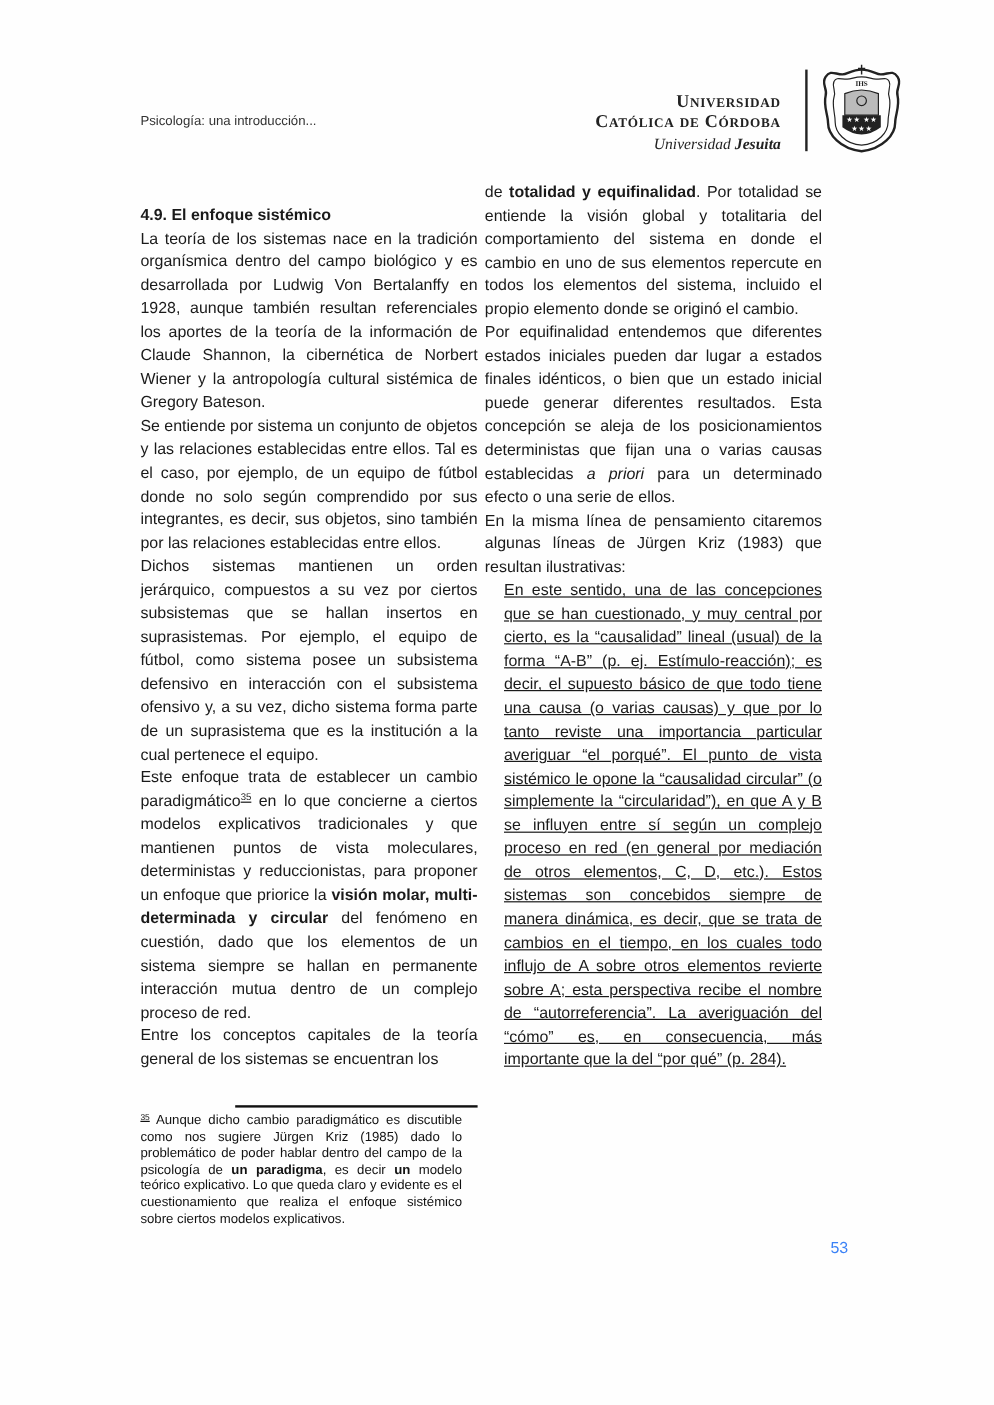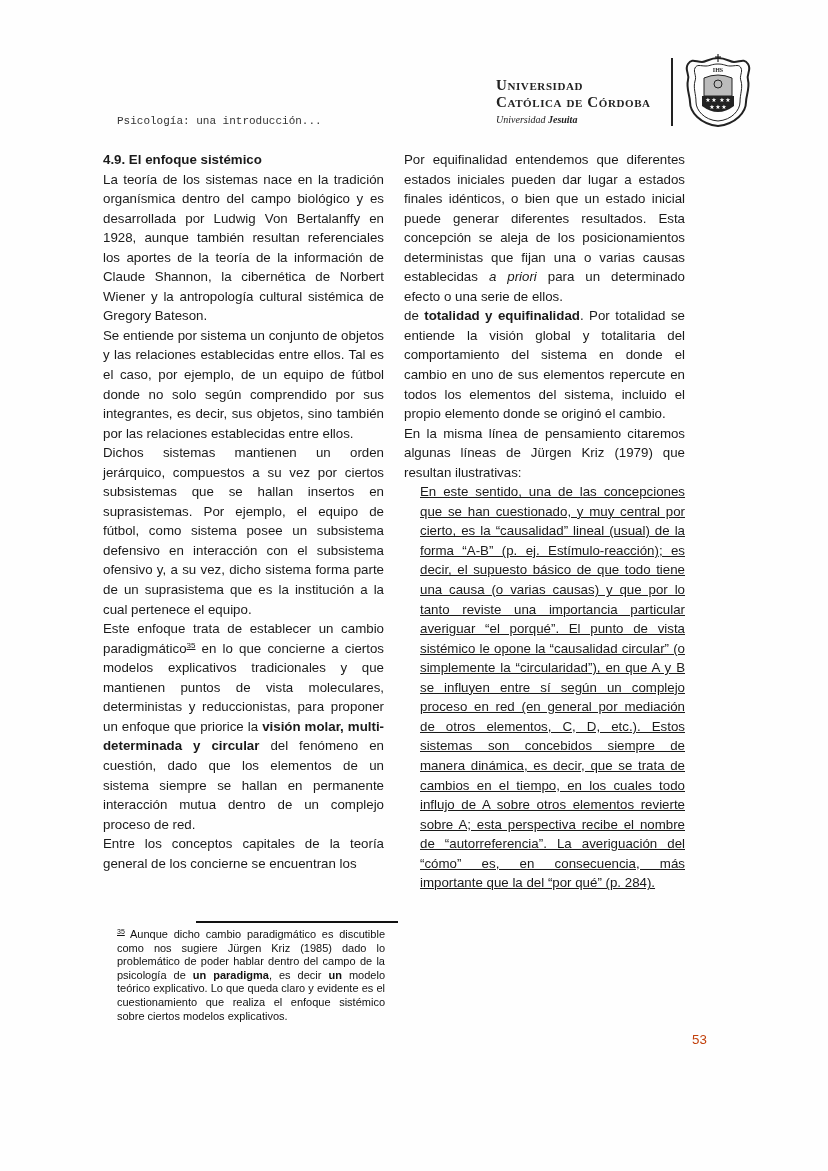--- a/index.html
+++ b/index.html
@@ -1,57 +1,57 @@
 <!DOCTYPE html>
 <html><head>
   <meta charset="utf-8">
   <style>
     html, body { margin: 0; padding: 0; background: #ffffff; }
     body { width: 828px; height: 1171px; position: relative; overflow: hidden; color: #1a1a1a; }
     .page { position: absolute; inset: 0; background: #fefefe; }
 
     .running-head {
       position: absolute; left: 117px; top: 95px;
-      font-family: Liberation Mono, monospace; font-size: 11px; color: #333; margin-top: 20px;
+      font-family: Liberation Sans, sans-serif; font-size: 11px; color: #333;
     }
 
-    .brand { position: absolute; left: 496px; top: 77px; font-family: "Liberation Serif", serif; color: #222; }
+    .brand { position: absolute; left: 496px; top: 77px; font-family: "Liberation Serif", serif; color: #222; text-align: right; }
     .brand .l1, .brand .l2 {
       font-weight: bold; font-size: 15px; letter-spacing: 0.6px; line-height: 17px;
       font-variant: small-caps;
     }
-    .brand .l3 { font-style: italic; font-size: 10px; line-height: 16px; margin-top: 1px; }
+    .brand .l3 { font-style: italic; font-size: 13px; line-height: 16px; margin-top: 1px; }
     .brand .l3 b { font-weight: bold; }
 
     .brand-rule { position: absolute; left: 671px; top: 58px; width: 2px; height: 68px; background: #222; }
     .crest { position: absolute; left: 682px; top: 50px; width: 72px; height: 80px; }
 
     .col {
       position: absolute; top: 150px; width: 281px;
       font-family: "Liberation Sans", sans-serif; font-size: 13.3px; line-height: 19.55px;
       text-align: justify; hyphens: manual;
     }
-    .col-left { left: 103px; }
+    .col-left { left: 117px; margin-top: 19px; }
     .col-right { left: 404px; width: 281px; }
     .col p { margin: 0; }
     .col h3 { margin: 0; font-size: 13.3px; font-weight: bold; line-height: 19.55px; }
     .quote { margin-left: 16px !important; text-decoration: underline; }
     sup { font-size: 8px; line-height: 0; vertical-align: 5px; text-decoration: underline; }
 
     .fn-rule { position: absolute; left: 196px; top: 921px; width: 202px; height: 1.5px; background: #111; }
     .footnote {
       position: absolute; left: 117px; top: 928px; width: 268px;
       font-family: "Liberation Sans", sans-serif; font-size: 11px; line-height: 13.6px;
       text-align: justify; color: #111;
     }
     .footnote sup { font-size: 7px; vertical-align: 4px; }
 
     .page-number {
       position: absolute; left: 692px; top: 1032px;
-      font-family: "Liberation Sans", sans-serif; font-size: 13.3px; color: #c2410c;
+      font-family: "Liberation Sans", sans-serif; font-size: 13.3px; color: #3b82f6;
     }
   </style>
 </head>
 <body>
 
 <div class="page">
 
   <div class="running-head">Psicología: una introducción...</div>
 
   <div class="brand">
@@ -81,27 +81,27 @@
         <text x="42" y="59">★</text>
     </g>
   </svg>
 
   <div class="col col-left">
     <h3>4.9. El enfoque sistémico</h3>
     <p>La teoría de los sistemas nace en la tradi­ción organísmica dentro del campo bio­lógico y es desarrollada por Ludwig Von Bertalanffy en 1928, aunque también re­sultan referenciales los aportes de la teoría de la información de Claude Shannon, la cibernética de Norbert Wiener y la antropo­logía cultural sistémica de Gregory Bate­son.</p>
     <p>Se entiende por sistema un conjunto de objetos y las relaciones establecidas entre ellos. Tal es el caso, por ejemplo, de un equipo de fútbol donde no solo según com­prendido por sus integrantes, es decir, sus objetos, sino también por las relaciones establecidas entre ellos.</p>
     <p>Dichos sistemas mantienen un orden jerárquico, compuestos a su vez por cier­tos subsistemas que se hallan insertos en suprasistemas. Por ejemplo, el equipo de fútbol, como sistema posee un subsistema defensivo en interacción con el subsistema ofensivo y, a su vez, dicho sistema forma parte de un suprasistema que es la institu­ción a la cual pertenece el equipo.</p>
     <p><span>Este enfoque trata de establecer un cam­bio paradigmático</span><sup>35</sup><span> en lo que concierne a ciertos modelos explicativos tradicionales y que mantienen puntos de vista molecula­res, deterministas y reduccionistas, para proponer un enfoque que priorice la </span><b>visión molar, multi-determinada y circular</b><span> del fenómeno en cuestión, dado que los ele­mentos de un sistema siempre se hallan en permanente interacción mutua dentro de un complejo proceso de red.</span></p>
-    <p>Entre los conceptos capitales de la teoría general de los concierne se encuentran los</p>
+    <p>Entre los conceptos capitales de la teoría general de los sistemas se encuentran los</p>
   </div>
 
   <div class="col col-right">
+    <p><span>de </span><b>totalidad y equifinalidad</b><span>. Por totalidad se entiende la visión global y totalitaria del comportamiento del sistema en donde el cambio en uno de sus elementos repercu­te en todos los elementos del sistema, incluido el propio elemento donde se ori­ginó el cambio.</span></p>
     <p><span>Por equifinalidad entendemos que diferen­tes estados iniciales pueden dar lugar a estados finales idénticos, o bien que un estado inicial puede generar diferentes resultados. Esta concepción se aleja de los posicionamientos deterministas que fijan una o varias causas establecidas </span><i>a priori</i><span> para un determinado efecto o una serie de ellos.</span></p>
-    <p><span>de </span><b>totalidad y equifinalidad</b><span>. Por totalidad se entiende la visión global y totalitaria del comportamiento del sistema en donde el cambio en uno de sus elementos repercu­te en todos los elementos del sistema, incluido el propio elemento donde se ori­ginó el cambio.</span></p>
-    <p>En la misma línea de pensamiento citare­mos algunas líneas de Jürgen Kriz (1979) que resultan ilustrativas:</p>
+    <p>En la misma línea de pensamiento citare­mos algunas líneas de Jürgen Kriz (1983) que resultan ilustrativas:</p>
     <p class="quote">En este sentido, una de las concepcio­nes que se han cuestionado, y muy cen­tral por cierto, es la “causalidad” lineal (usual) de la forma “A-B” (p. ej. Estímu­lo-reacción); es decir, el supuesto bási­co de que todo tiene una causa (o va­rias causas) y que por lo tanto reviste una importancia particular averiguar “el porqué”. El punto de vista sistémico le opone la “causalidad circular” (o sim­plemente la “circularidad”), en que A y B se influyen entre sí según un complejo proceso en red (en general por media­ción de otros elementos, C, D, etc.). Es­tos sistemas son concebidos siempre de manera dinámica, es decir, que se trata de cambios en el tiempo, en los cuales todo influjo de A sobre otros elementos revierte sobre A; esta pers­pectiva recibe el nombre de “autorrefe­rencia”. La averiguación del “cómo” es, en consecuencia, más importante que la del “por qué” (p. 284).</p>
   </div>
 
   <div class="fn-rule"></div>
   <div class="footnote"><sup>35</sup><span> Aunque dicho cambio paradigmático es dis­cutible como nos sugiere Jürgen Kriz (1985) dado lo problemático de poder hablar dentro del campo de la psicología de </span><b>un paradigma</b><span>, es decir </span><b>un</b><span> modelo teórico explicativo. Lo que queda claro y evidente es el cuestionamiento que realiza el enfoque sistémico sobre ciertos modelos explicativos.</span></div>
 
   <div class="page-number">53</div>
 
 </div>
 

